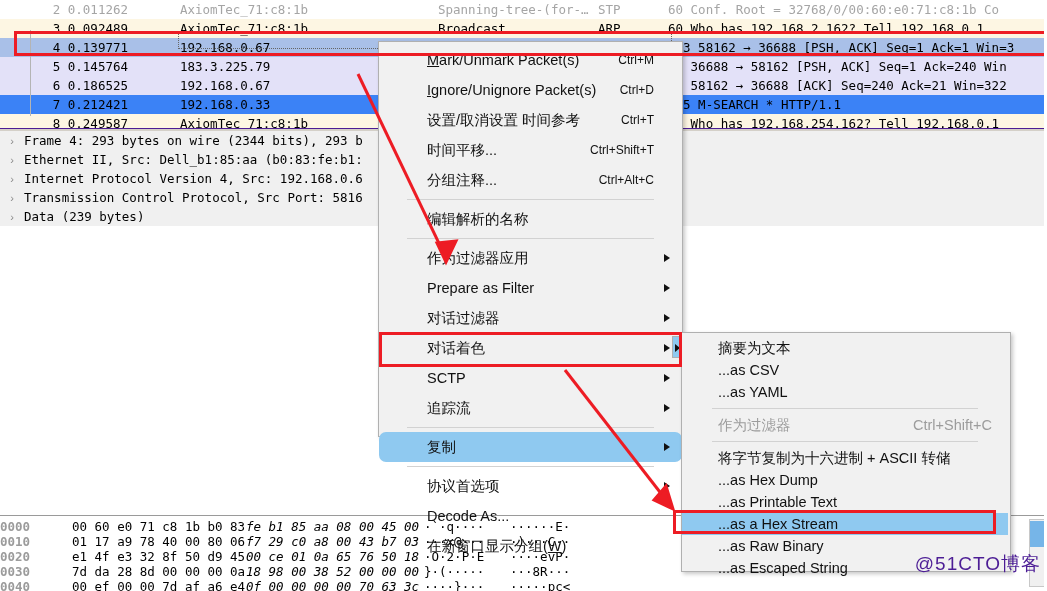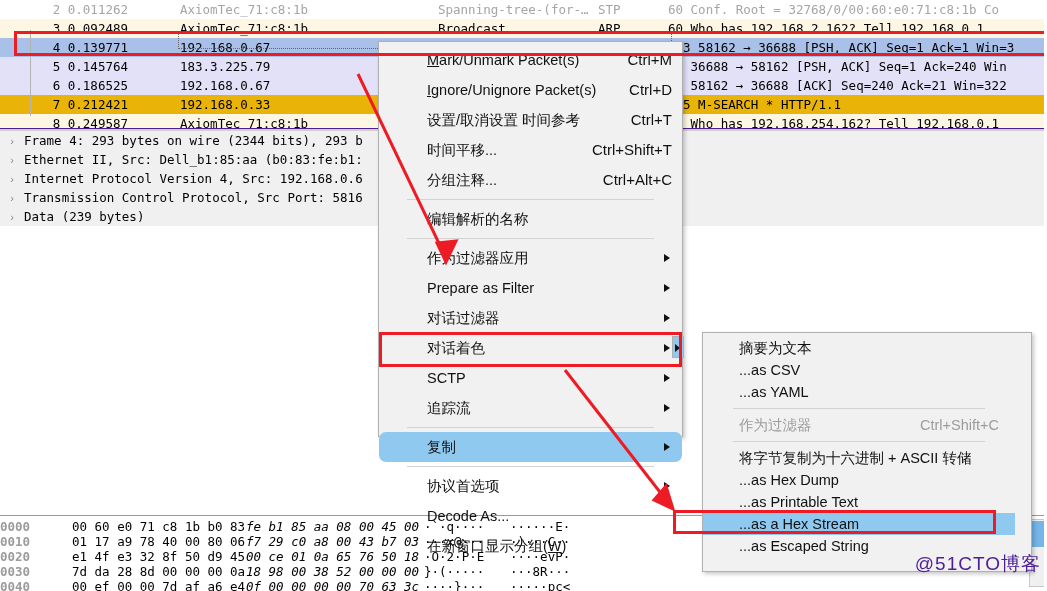--- a/index.html
+++ b/index.html
@@ -28,21 +28,21 @@
   .prow .c-no{position:absolute;left:0;width:128px;text-align:right;}
   .prow .c-src{position:absolute;left:180px;}
   .prow .c-dst{position:absolute;left:438px;}
   .prow .c-proto{position:absolute;left:598px;}
   .prow .c-info{position:absolute;left:668px;}
 
   .prow.t-stp   {background:#ffffff;color:#a5a5a5;}
   .prow.t-arp   {background:#fdf6e3;color:#000;}
   .prow.t-sel   {background:#a9c0e8;color:#000;}
   .prow.t-tcp   {background:#e3e1f8;color:#000;}
-  .prow.t-udp   {background:#eab308;color:#000;}
+  .prow.t-udp   {background:#3b82f6;color:#000;}
   .prow.t-arp2  {background:#fdf6e3;color:#000;}
 
   .list-guide{
     position:absolute;left:30px;top:30px;width:1px;height:86px;
     background:#b4b4b4;
   }
 
   .dotted-focus{
     position:absolute;left:178px;top:31px;width:494px;height:18px;
     border:1px dotted #666;box-sizing:border-box;pointer-events:none;
@@ -100,41 +100,41 @@
     background:#f1f1f1;border:1px solid #b0b0b0;box-sizing:border-box;
     box-shadow:2px 2px 4px rgba(0,0,0,0.22);
     padding:3px 0 3px 0;
   }
   .mitem{
     position:relative;height:30px;line-height:30px;
     padding-left:48px;
     font-size:14.5px;color:#111;white-space:nowrap;
   }
   .mitem .acc{
-    position:absolute;right:10px;top:0;line-height:30px;
-    font-size:15px;color:#111;
+    position:absolute;right:28px;top:0;line-height:30px;
+    font-size:12px;color:#111;
   }
   .mitem .sub{
     position:absolute;right:12px;top:11px;
     width:0;height:0;border-left:6px solid #111;
     border-top:4px solid transparent;border-bottom:4px solid transparent;
   }
   .mitem u{text-decoration:underline;}
   .msep{height:1px;background:#d2d2d2;margin:4px 28px 4px 28px;}
   .mitem.hl{
     background:#8fc9f0;
     border-radius:7px;
   }
 
   
   .submenu{
-    position:absolute;left:702px;top:332px;width:330px;height:240px;
+    position:absolute;left:681px;top:332px;width:330px;height:240px;
     background:#f1f1f1;border:1px solid #b0b0b0;box-sizing:border-box;
     box-shadow:2px 2px 4px rgba(0,0,0,0.22);
-    padding:4px 16px 4px 0;
+    padding:4px 2px 4px 0;
   }
   .sitem{
     position:relative;height:22px;line-height:22px;
     padding-left:36px;padding-right:12px;
     font-size:14.5px;color:#111;white-space:nowrap;
   }
   .sitem.dim{color:#9c9c9c;}
   .sitem .acc{
     position:absolute;right:16px;top:0;line-height:22px;
     font-size:14.5px;color:#9c9c9c;
@@ -287,20 +287,21 @@
         <div class="sitem"><span>摘要为文本</span></div>
         <div class="sitem"><span>...as CSV</span></div>
         <div class="sitem"><span>...as YAML</span></div>
         <div class="ssep"></div>
         <div class="sitem dim"><span>作为过滤器</span><span class="acc">Ctrl+Shift+C</span></div>
         <div class="ssep"></div>
         <div class="sitem"><span>将字节复制为十六进制 + ASCII 转储</span></div>
         <div class="sitem"><span>...as Hex Dump</span></div>
         <div class="sitem"><span>...as Printable Text</span></div>
         <div class="sitem hl"><span>...as a Hex Stream</span></div>
+        <div class="sitem"><span>...as Raw Binary</span></div>
         <div class="sitem"><span>...as Escaped String</span></div>
       </div>
   </div>
 
   <div class="redbox" style="left:14px;top:31px;width:1033px;height:25px;"></div>
 
   <div class="redbox" style="left:379px;top:332px;width:303px;height:35px;"></div>
 
   <div class="redbox" style="left:673px;top:510px;width:323px;height:24px;"></div>
 

